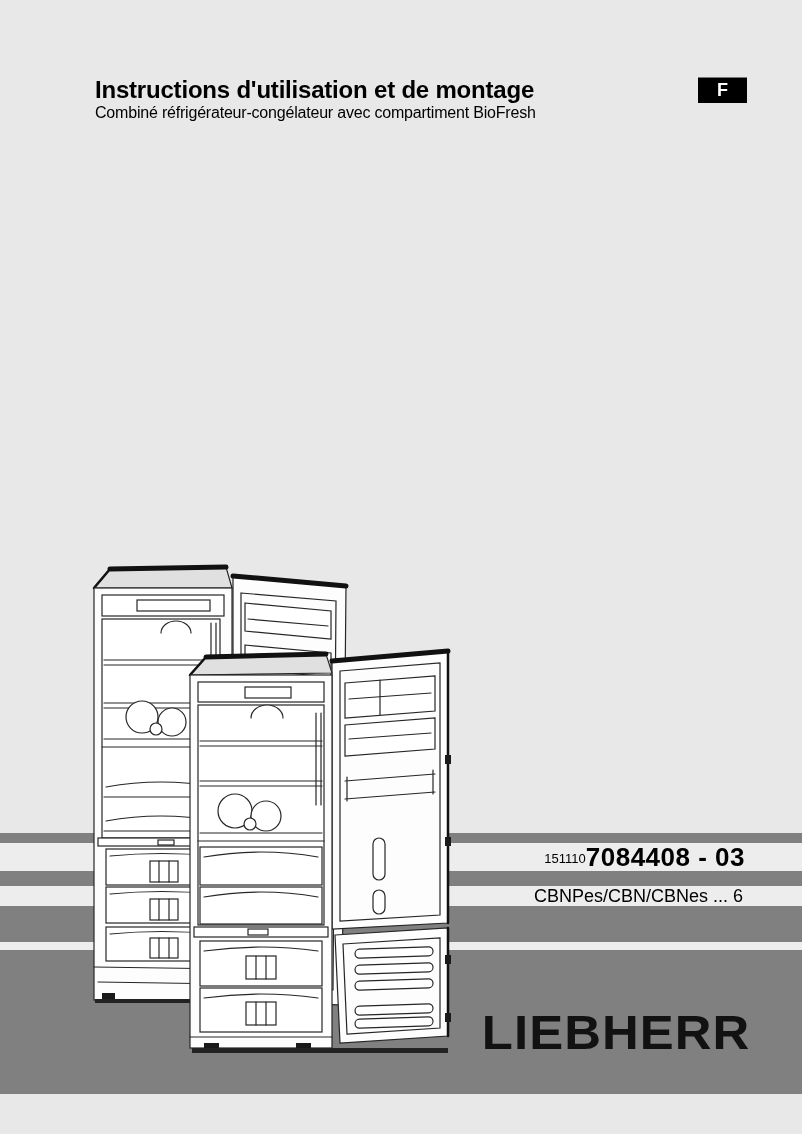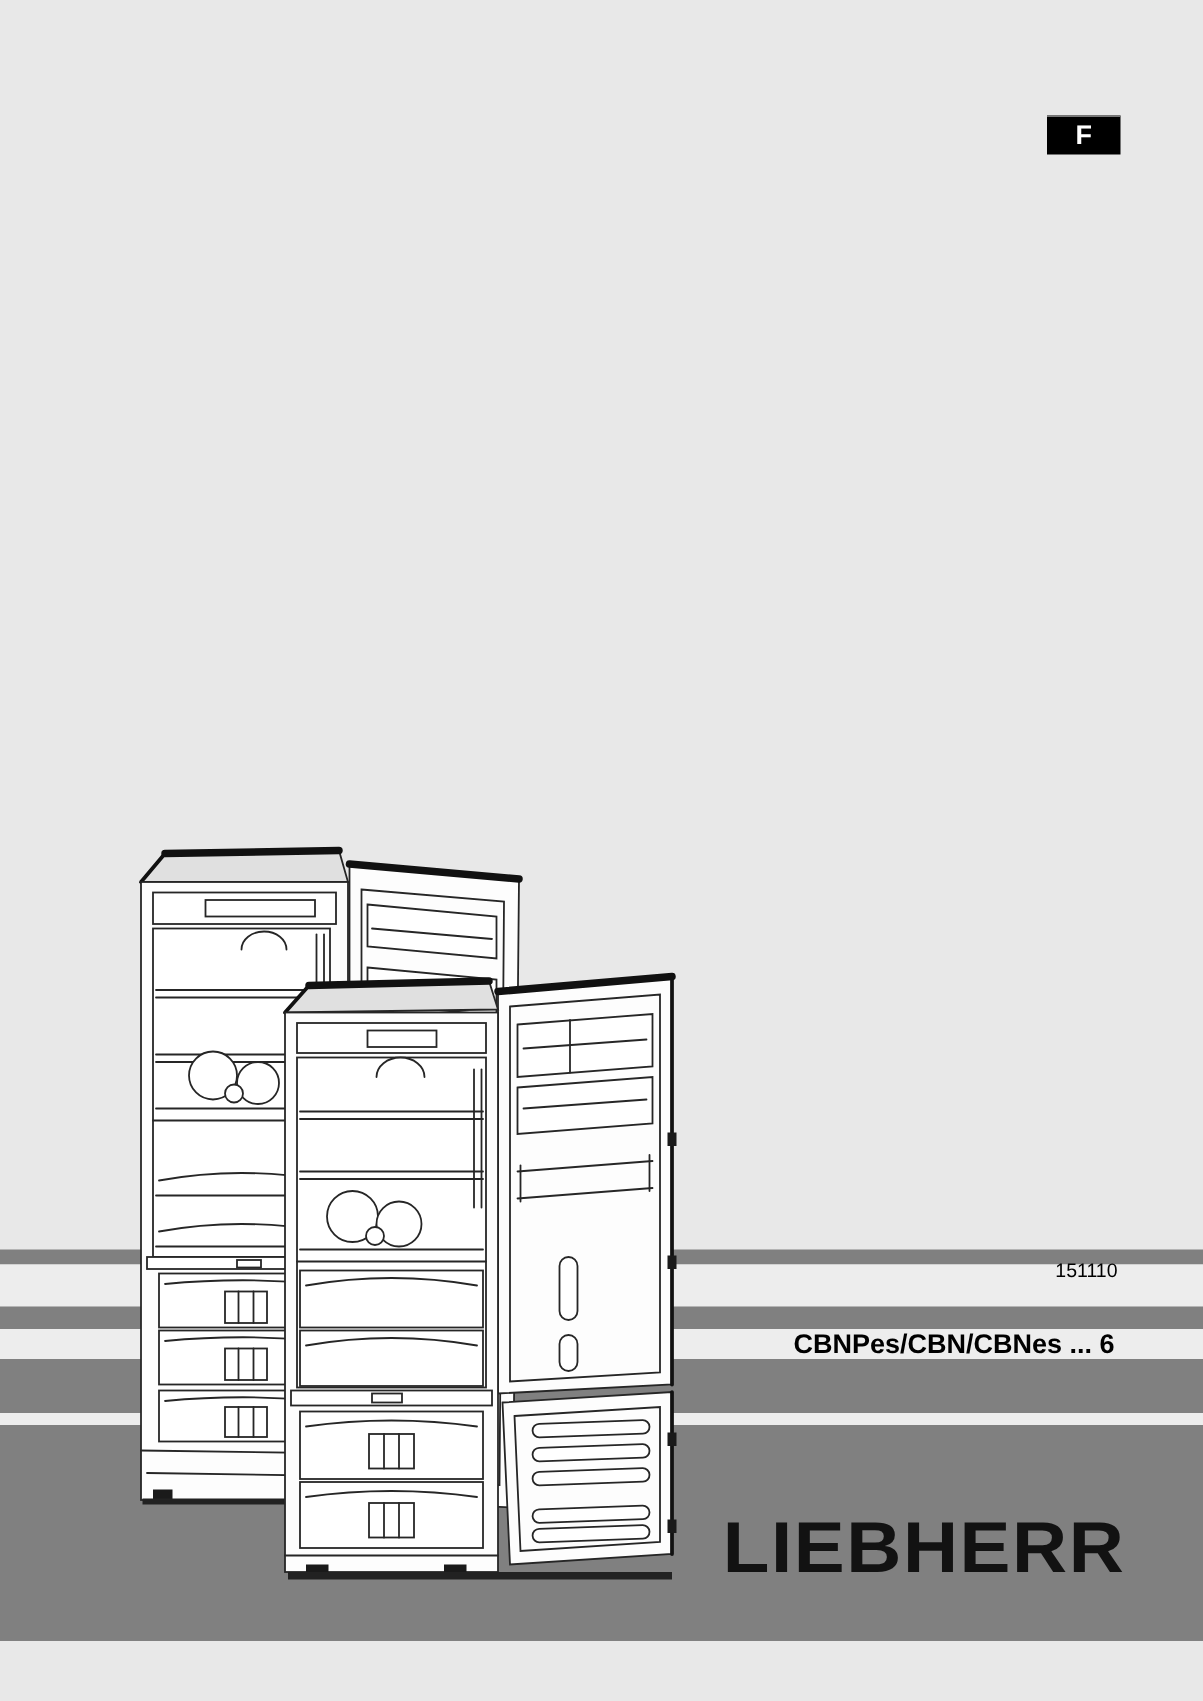--- a/index.html
+++ b/index.html
@@ -26,41 +26,44 @@
   .b1{top:843px;height:28px;display:flex;align-items:baseline;
       justify-content:flex-end;padding-right:57px;box-sizing:border-box;}
   .b2{top:886px;height:20px;line-height:20px;text-align:right;
       padding-right:59px;box-sizing:border-box;}
   .b3{top:942px;height:8px;}
   .bigband{position:absolute;left:0;top:950px;width:802px;height:144px;background:#808080;}
 
   .date-code{font-size:13px;color:#000;position:relative;top:-4px;}
   .part-number{font-size:26px;font-weight:bold;color:#000;letter-spacing:0.5px;
                position:relative;top:-1px;}
-  .model-range{font-size:18px;font-weight:bold;color:#000;}
+  .model-range{font-size:18px;font-weight:normal;color:#000;}
 
   .logo{position:absolute;right:52px;top:1009px;font-size:48px;font-weight:bold;
         color:#121212;letter-spacing:1px;line-height:48px;
         transform:scale(1.06,1.0);transform-origin:right top;white-space:nowrap;}
 
   
   .illustration{position:absolute;left:80px;top:555px;width:380px;height:515px;}
 </style>
 </head>
 <body>
 
 <div class="page">
 
+  <div class="title">Instructions d'utilisation et de montage</div>
+  <div class="subtitle">Combiné réfrigérateur-congélateur avec compartiment BioFresh</div>
   <div class="lang-badge">
     <span>F</span>
   </div>
 
   <div class="stripe s1"></div>
   <div class="band b1">
     <span class="date-code">151110</span>
+    <span class="part-number">7084408 - 03</span>
   </div>
   <div class="stripe s2"></div>
   <div class="band b2">
     <span class="model-range">CBNPes/CBN/CBNes ... 6</span>
   </div>
   <div class="stripe s3"></div>
   <div class="band b3"></div>
   <div class="bigband"></div>
 
   <div class="logo">LIEBHERR</div>

